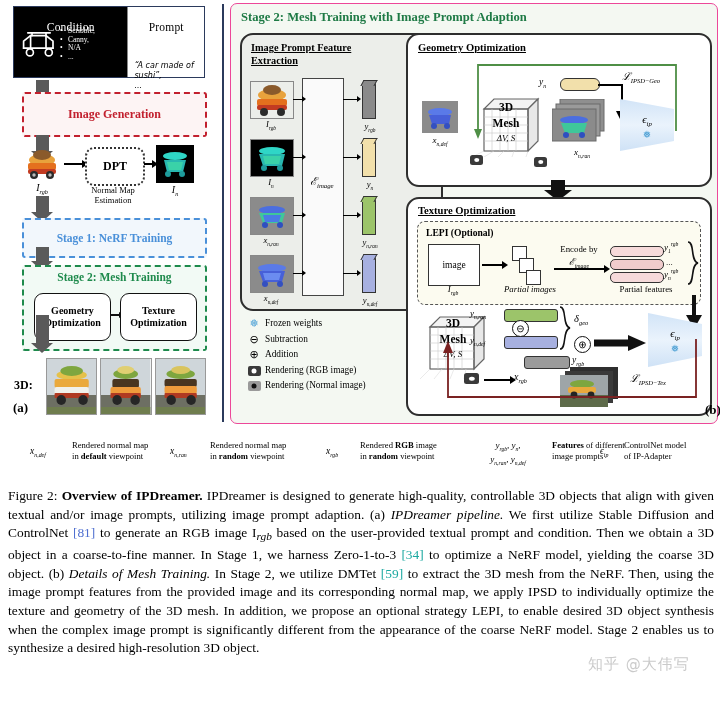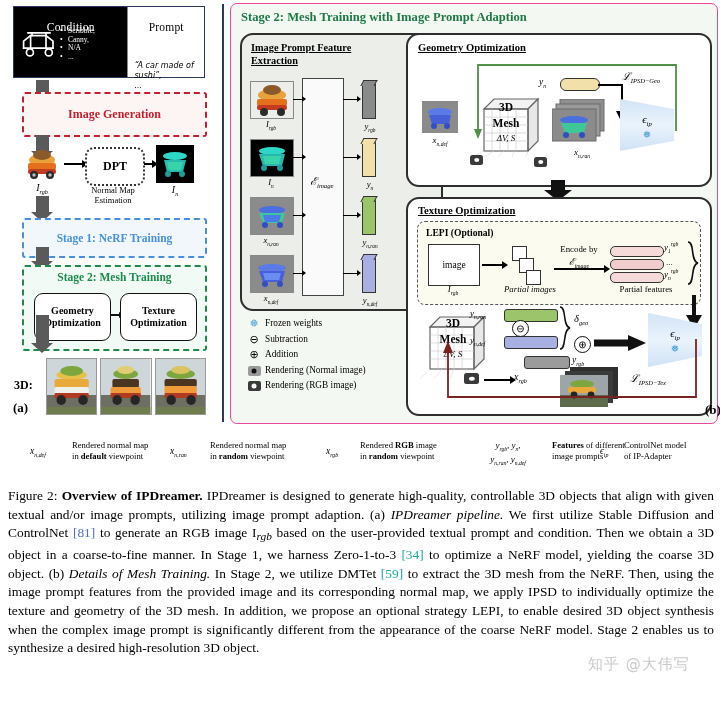--- a/index.html
+++ b/index.html
@@ -386,33 +386,33 @@
       <div class="legrow">
         <span class="legicon">⊖</span>
         <span>Subtraction</span>
       </div>
       <div class="legrow">
         <span class="legicon">⊕</span>
         <span>Addition</span>
       </div>
       <div class="legrow">
         <span class="legicon">
+          <span style="display:inline-block;width:13px;height:10px;background:#3a3a3a;border-radius:2px;position:relative;vertical-align:middle;">
+            <span style="position:absolute;left:50%;top:50%;width:5px;height:5px;transform:translate(-50%,-50%);background:#fff;border-radius:50%;"></span>
+          </span>
+        </span>
+        <span>Rendering (RGB image)</span>
+      </div>
+      <div class="legrow">
+        <span class="legicon">
           <span style="display:inline-block;width:13px;height:10px;background:#9a9a9a;border-radius:2px;position:relative;vertical-align:middle;">
             <span style="position:absolute;left:50%;top:50%;width:5px;height:5px;transform:translate(-50%,-50%);background:#111;border-radius:50%;"></span>
           </span>
         </span>
         <span>Rendering (Normal image)</span>
-      </div>
-      <div class="legrow">
-        <span class="legicon">
-          <span style="display:inline-block;width:13px;height:10px;background:#3a3a3a;border-radius:2px;position:relative;vertical-align:middle;">
-            <span style="position:absolute;left:50%;top:50%;width:5px;height:5px;transform:translate(-50%,-50%);background:#fff;border-radius:50%;"></span>
-          </span>
-        </span>
-        <span>Rendering (RGB image)</span>
       </div>
     </div>
 
     <div class="abs" id="geocard">
       <div class="abs" id="geo-title">Geometry Optimization</div>
 
       <svg class="abs" style="left:0;top:0;width:302px;height:150px;">
         <polyline points="70,96 70,30 268,30 268,96" fill="none" stroke="#4f8f46" stroke-width="1.8"></polyline>
         <polygon points="70,104 66,94 74,94" fill="#4f8f46"></polygon>
       </svg>

